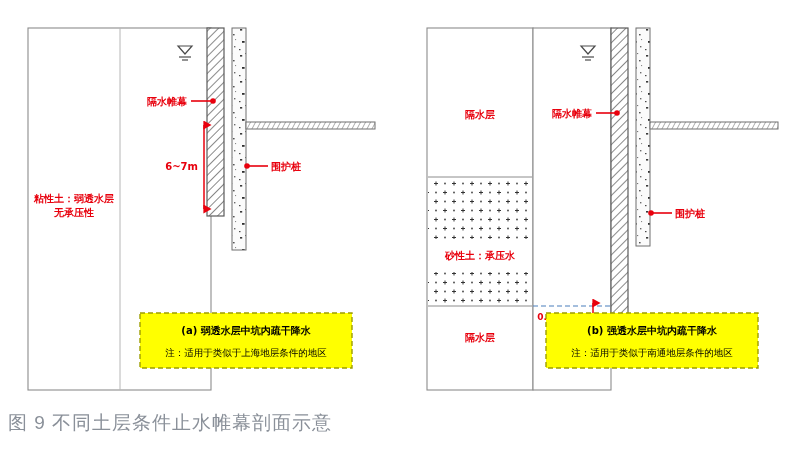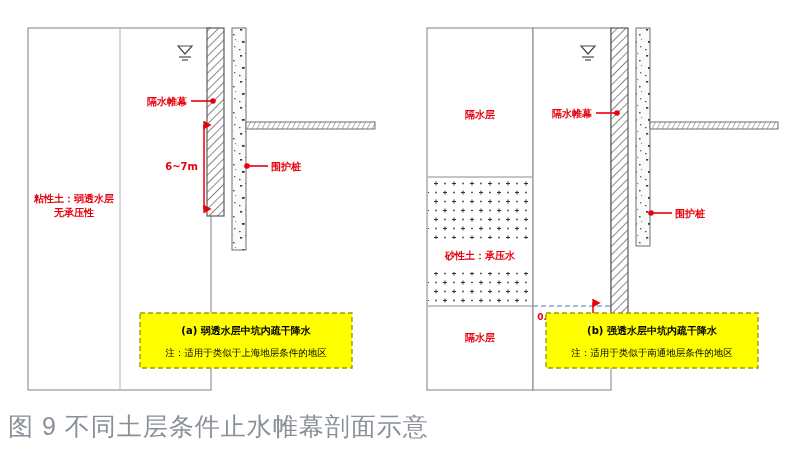--- a/index.html
+++ b/index.html
@@ -3,21 +3,21 @@
 <meta charset="utf-8">
 <style>
   html,body{margin:0;padding:0;background:#ffffff;}
   body{
     width:795px;height:460px;position:relative;overflow:hidden;
     font-family:"Liberation Sans","DejaVu Sans",sans-serif;
   }
   .stage{position:absolute;left:0;top:0;width:795px;height:460px;}
   .fig-caption{
     position:absolute;left:8px;top:410px;
-    font-size:25px;color:#8a9099;letter-spacing:1px;
+    font-size:19px;color:#8a9099;letter-spacing:1px;
     font-family:"Liberation Sans","DejaVu Sans",sans-serif;
     white-space:nowrap;
   }
   svg{display:block;}
   .lbl{
     font-family:"DejaVu Sans","Liberation Sans",sans-serif;
     font-weight:bold;fill:#e8000d;
   }
   .lbl-10{font-size:10px;}
   .lbl-9{font-size:9px;}

